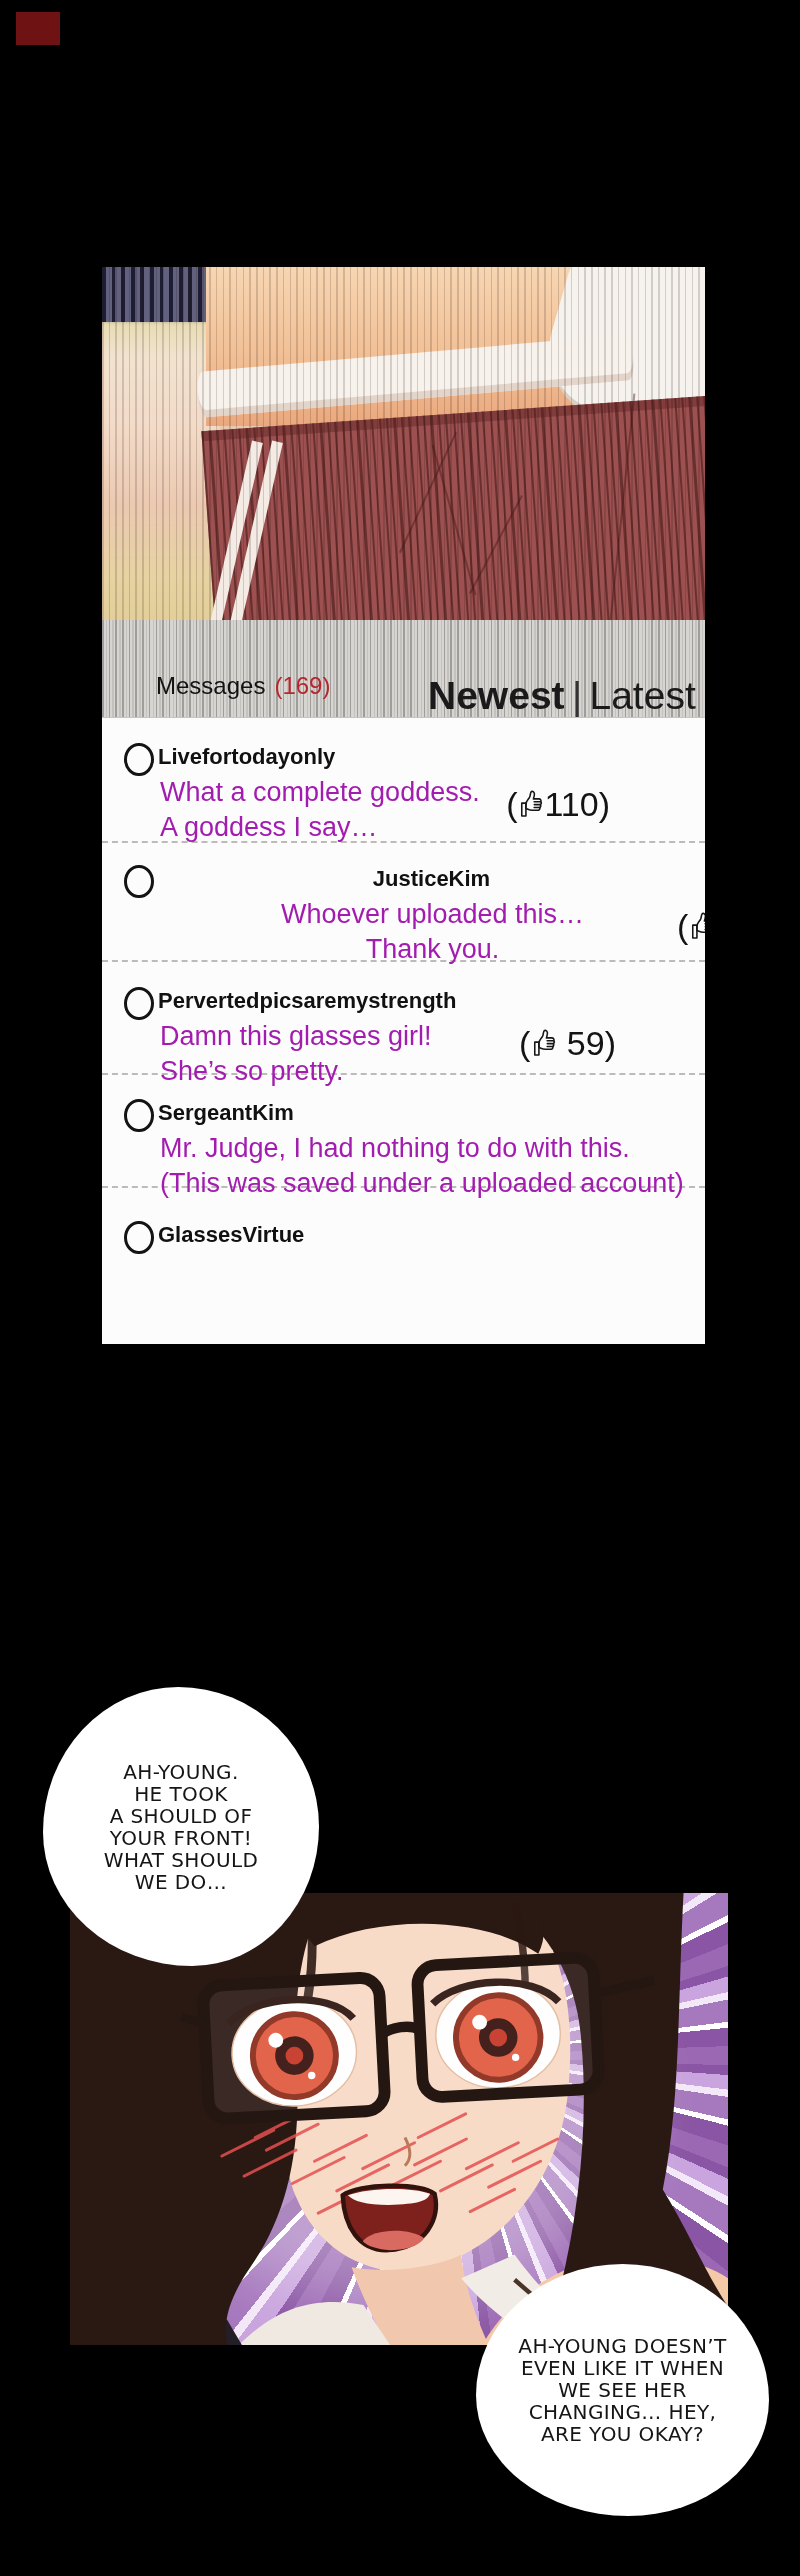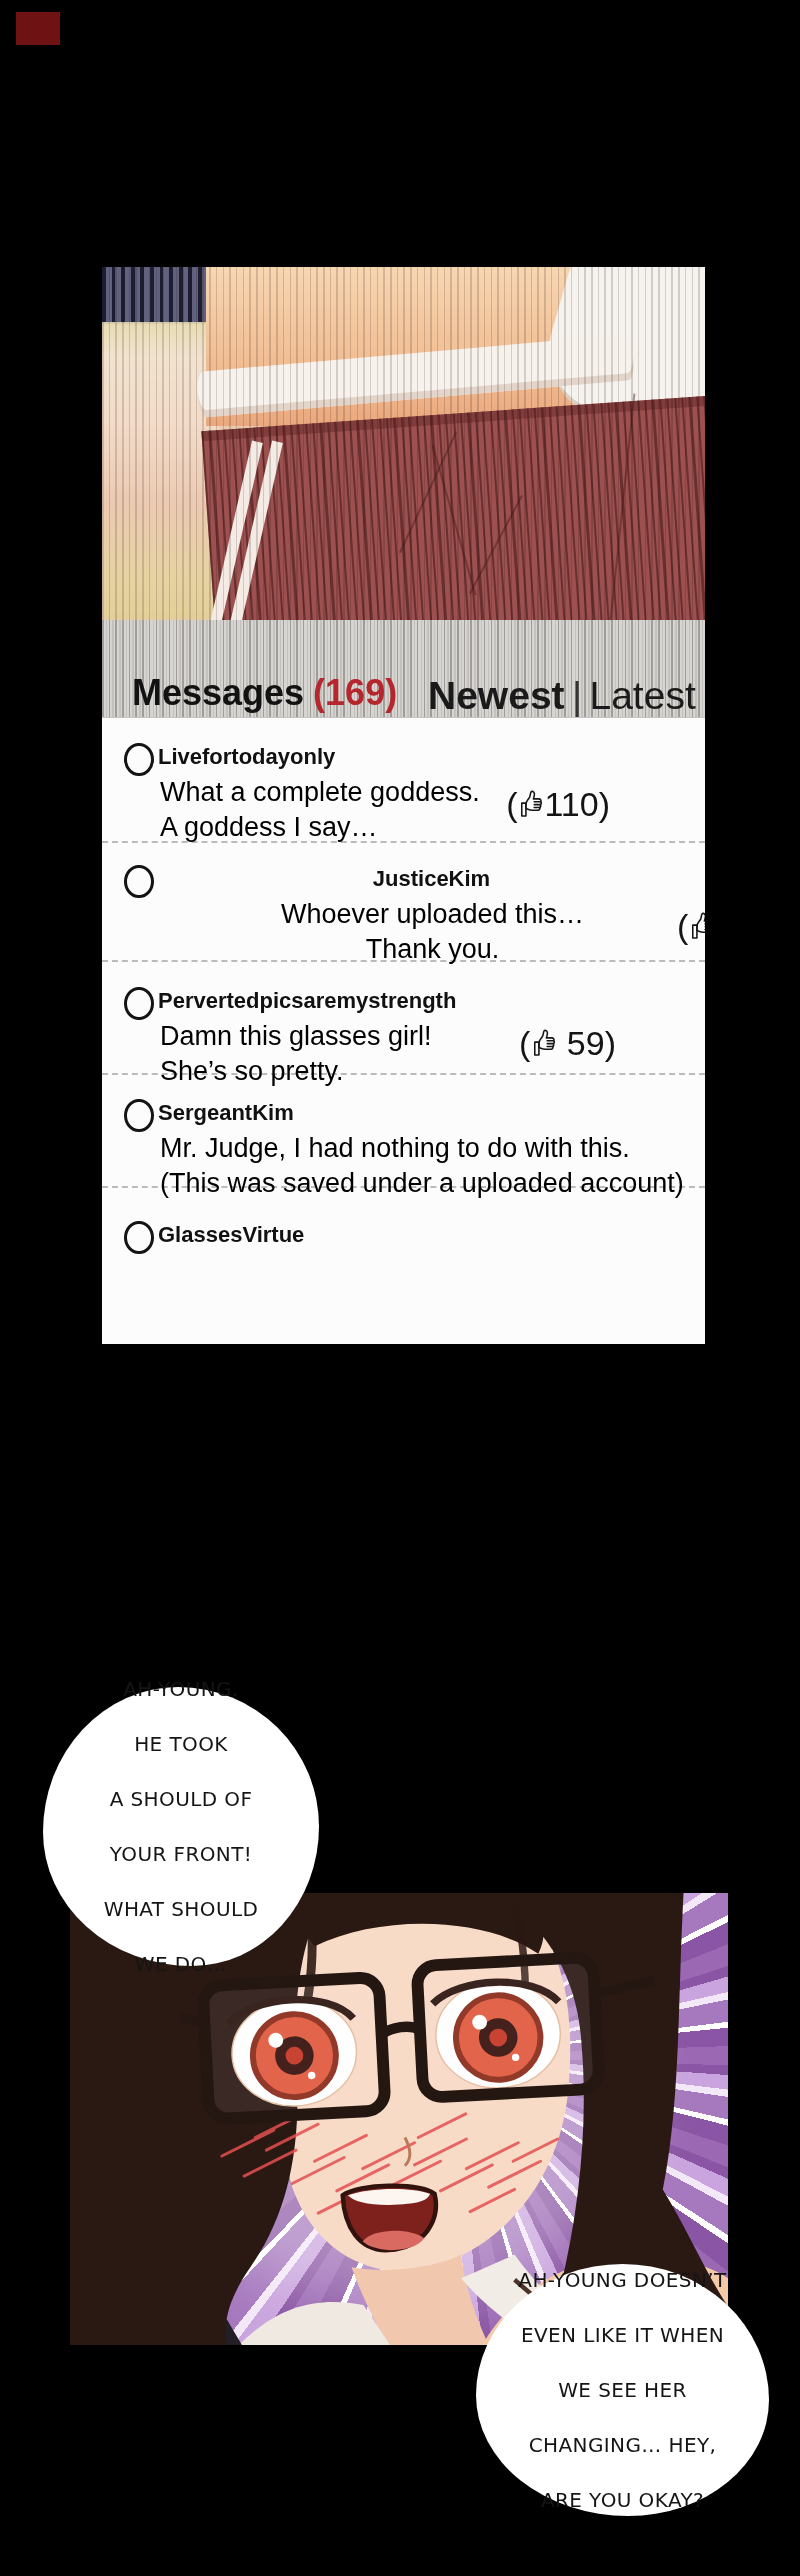--- a/index.html
+++ b/index.html
@@ -42,51 +42,51 @@
   .ph-crease.c3{left:393px;top:222px;height:111px;transform:rotate(28deg);}
   .ph-crease.c4{left:519px;top:126px;height:237px;transform:rotate(6deg);}
   .ph-moire{position:absolute;inset:0;
     background-image:repeating-linear-gradient(90deg,rgba(25,8,8,.16) 0 1.5px,rgba(0,0,0,0) 1.5px 6.7px);}
 
   
   .board-header{position:relative;width:603px;height:97px;background:#d7d5d2;
     background-image:repeating-linear-gradient(90deg,rgba(105,101,97,.5) 0 1.5px,rgba(255,255,255,0) 1.5px 3.7px,
                      rgba(160,156,152,.35) 3.7px 5.2px,rgba(255,255,255,0) 5.2px 6.7px);
     border-bottom:1.5px solid #c6c3c0;}
-  .bh-title{position:absolute;left:30px;top:52px;font-size:36px;font-weight:bold;color:#121212;}
+  .bh-title{position:absolute;left:30px;top:52px;font-size:24px;font-weight:normal;color:#121212;padding-left:24px;}
   .bh-count{color:#b5272d;margin-left:9px;}
   .bh-sort{position:absolute;left:326px;top:54px;font-size:39px;color:#1a1a1a;}
   .sort-primary{font-weight:bold;cursor:pointer;}
   .sort-div{font-weight:normal;color:#333;padding:0 7.4px;}
   .sort-secondary{font-weight:normal;cursor:pointer;}
 
   
   .board-list{position:relative;width:603px;height:626px;background:#fcfcfc;overflow:hidden;}
   .row{position:relative;box-sizing:border-box;}
   .row.sep{border-bottom:2.2px dashed #bdbab7;}
   .row.r1{height:125px;padding-top:22px;}
   .row.r2{height:119px;padding-top:19px;text-align:center;}
   .row.r3{height:113px;padding-top:22px;}
   .row.r4{height:113px;padding-top:21px;}
   .row.r5{height:156px;padding-top:30px;}
   .avatar{position:absolute;left:22px;width:24px;height:27.4px;border:3px solid #141414;
     border-radius:50%;background:transparent;}
   .r1 .avatar{top:25px;}.r2 .avatar{top:22px;}.r3 .avatar{top:25px;}.r4 .avatar{top:24px;}.r5 .avatar{top:33px;}
   .author{margin:0 0 1.5px 56px;font-size:22px;line-height:33px;font-weight:bold;color:#111;}
-  .body{margin:0 0 0 58px;font-size:27px;line-height:35px;color:#000000;}
+  .body{margin:0 0 0 58px;font-size:27px;line-height:35px;color:#a21caf;}
   .like{position:absolute;font-size:34px;color:#141414;white-space:pre;display:flex;align-items:center;}
   .like .thumb{width:24px;height:34px;margin:0 1.5px;}
   .r1 .like{right:95px;top:67px;}
   .r2 .like{right:-10.4px;top:64px;}
   .r3 .like{right:89px;top:62px;}
 
   
   .bubble{position:absolute;background:#fff;display:flex;flex-direction:column;
     justify-content:center;align-items:center;text-align:center;
-    font-family:"DejaVu Sans",sans-serif;color:#151515;z-index:5;gap:33px;}
+    font-family:"DejaVu Sans",sans-serif;color:#151515;z-index:5;}
   .bubble .bl{font-size:20px;line-height:22px;letter-spacing:0.4px;}
   .bubble1{left:43px;top:1687px;width:276px;height:279px;
     border-radius:49% 51% 46% 54% / 52% 50% 50% 48%;}
   .bubble2{left:476px;top:2264px;width:293px;height:252px;
     border-radius:50% 50% 48% 52% / 52% 54% 46% 48%;}
 
   
   .panel{position:absolute;left:70px;top:1893px;width:658px;height:452px;overflow:hidden;
     background:#9b68b4;
     background-image:repeating-conic-gradient(from 8deg at 58% 36%,

